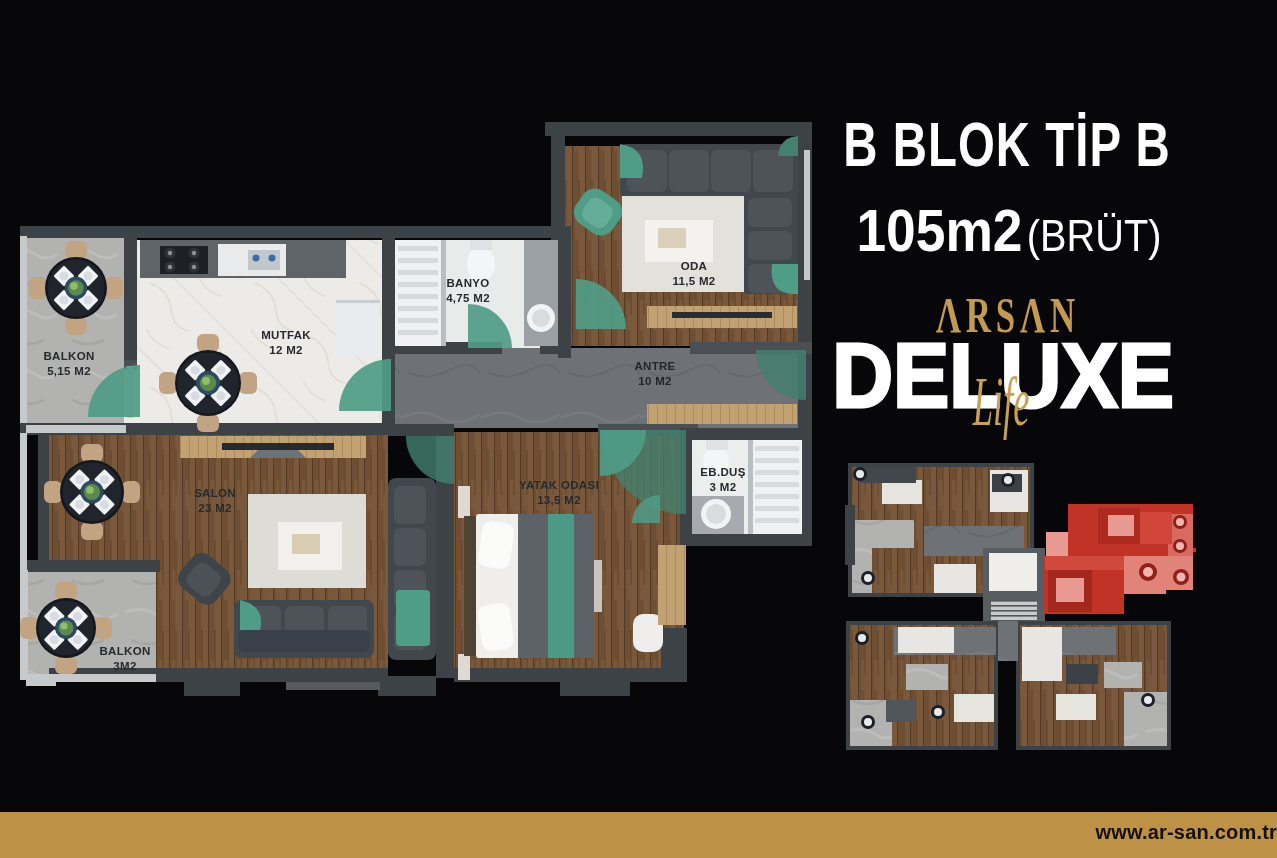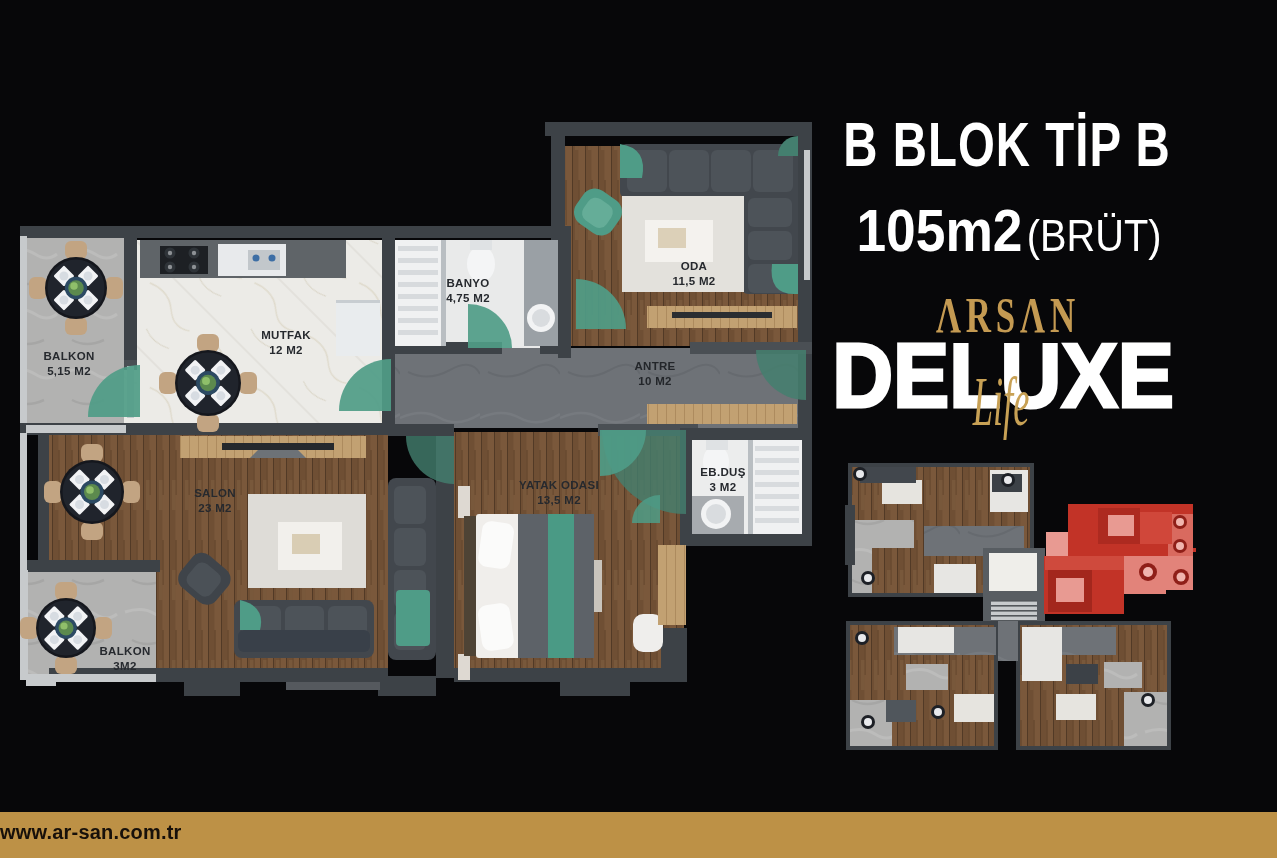--- a/index.html
+++ b/index.html
@@ -6,21 +6,21 @@
 body{width:1277px;height:858px;background:#070709;overflow:hidden;font-family:"Liberation Sans",sans-serif;position:relative}
 .abs{position:absolute}
 #t1{left:840px;top:110px;width:330px;text-align:center;color:#fff;font-size:46px;font-weight:bold;letter-spacing:1px;white-space:nowrap;transform:translate(2px,7px) scale(1.03,1.37)}
 #t2{left:840px;top:200px;width:330px;text-align:center;color:#fff;white-space:nowrap;transform:translate(4px,-2px) scale(0.97,1.08)}
 #t2 .b{font-size:55px;font-weight:bold}
 #t2 .n{font-size:41px;font-weight:normal}
 #t3{left:840px;top:292px;width:330px;text-align:center;color:#c49a52;font-family:"Liberation Serif",serif;font-size:36px;font-weight:bold;letter-spacing:5px;white-space:nowrap;transform:translate(3px,2px) scale(0.97,1.39)}
 #t4{left:828px;top:332px;width:350px;text-align:center;color:#fff;font-size:72px;font-weight:bold;white-space:nowrap;-webkit-text-stroke:2.5px #fff;transform:translate(0px,2px) scale(1.17,1.26)}
 #t5{left:840px;top:368px;width:330px;text-align:center;color:#c8a155;font-family:"Liberation Serif",serif;font-style:italic;font-size:52px;white-space:nowrap;transform:translate(-4px,4px) scale(0.7,1.35)}
 #bar{left:0;top:812px;width:1277px;height:46px;background:#bd9146}
-#bar div{width:100%;text-align:left;margin-top:9px;font-size:20px;font-weight:bold;color:#17100a;letter-spacing:0.2px}
+#bar div{width:100%;text-align:right;margin-top:9px;font-size:20px;font-weight:bold;color:#17100a;letter-spacing:0.2px}
 </style>
 </head>
 <body>
 <div class="abs" id="t1">B BLOK TİP B</div>
 <div class="abs" id="t2"><span class="b">105m2</span>&nbsp;<span class="n">(BRÜT)</span></div>
 <div class="abs" id="t3">ΛRSΛN</div>
 <div class="abs" id="t4">DELUXE</div>
 <div class="abs" id="t5">Life</div>
 <div class="abs" id="bar">
     <div>www.ar-san.com.tr</div>

